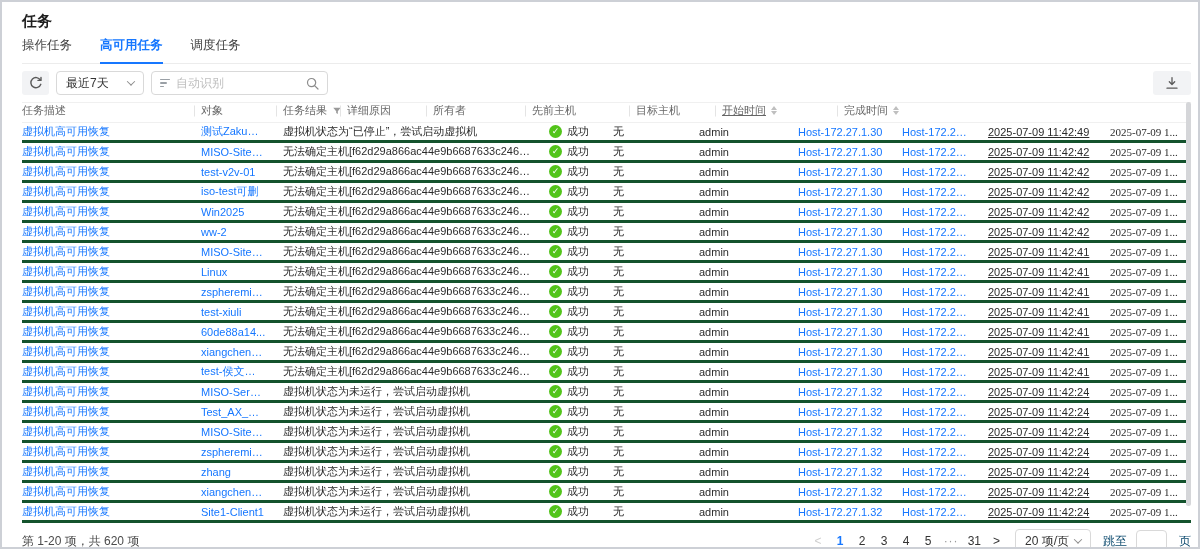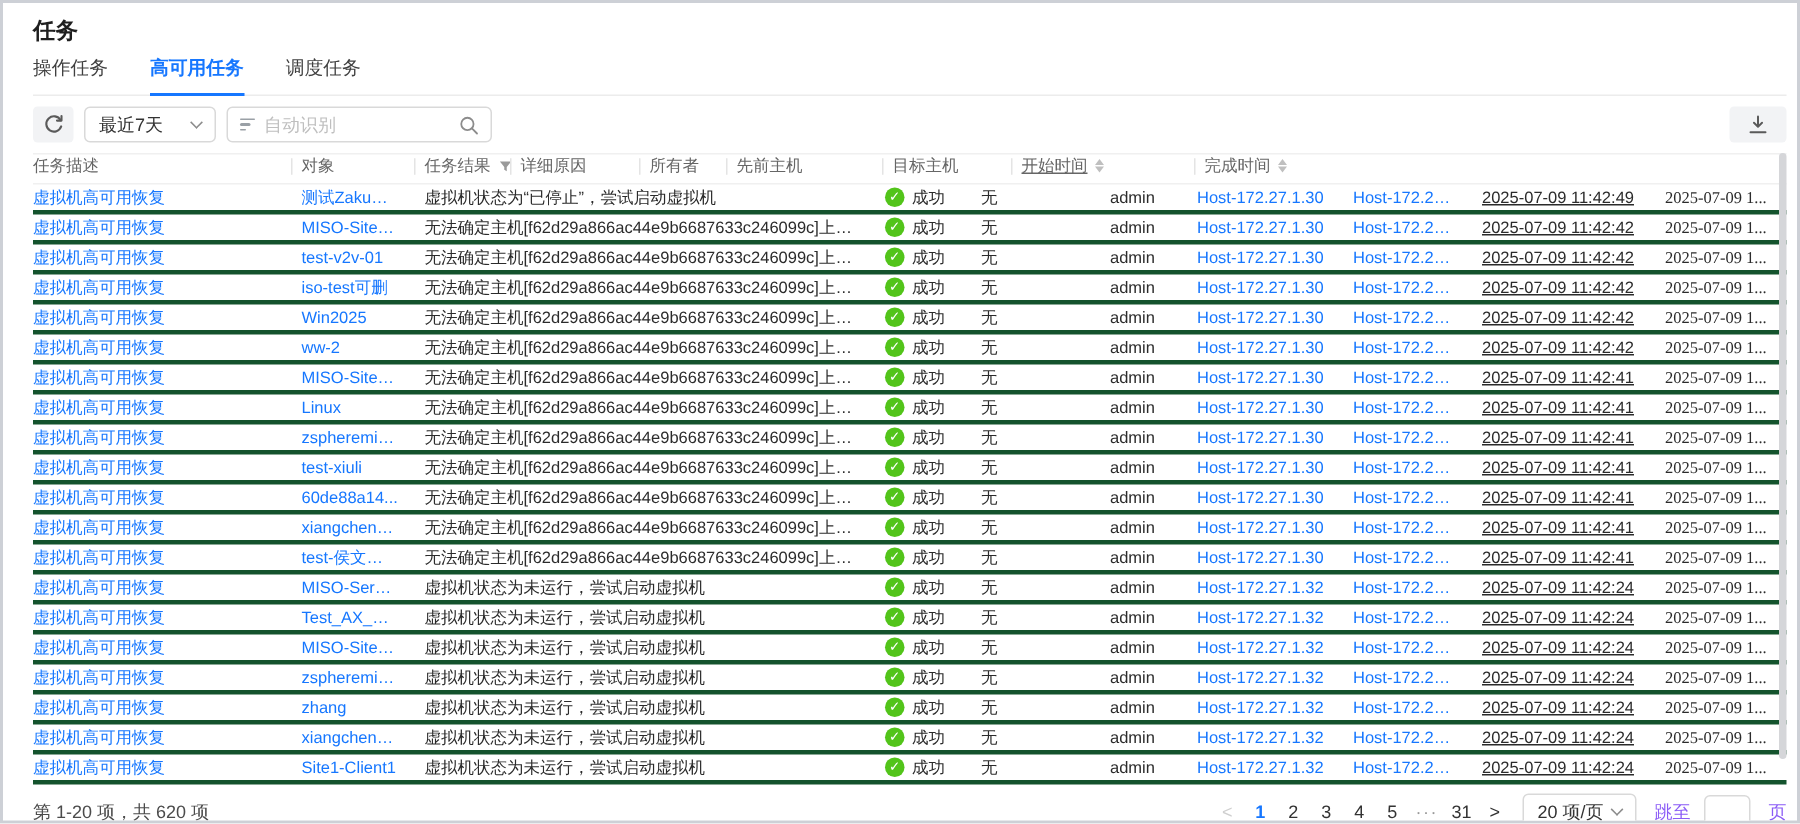--- a/index.html
+++ b/index.html
@@ -44,21 +44,21 @@
     width: 1px; height: 11px; background: #e4e4e4; }
   .tbody .tr { display: flex; align-items: center; height: 20px; border-bottom: 3px solid #14532d; }
   .td, .th { padding: 0 10px 0 7px; white-space: nowrap; overflow: hidden; }
   .td { font-size: 11px; color: #2b2b2b; text-overflow: ellipsis; }
   .c0 { width: 172px; padding-left: 0 !important; }
   .c1 { width: 82px; }
   .c2 { flex: 1; min-width: 0; }
   .c3 { width: 64px; }
   .c4 { width: 86px; font-family: Liberation Mono, monospace; }
   .c5 { width: 58px; }
-  .c6 { width: 104px; }
+  .c6 { width: 104px; margin-left: 41px; }
   .c7 { width: 86px; }
   .c8 { width: 122px; text-decoration: underline; }
   .c9 { width: 88px; font-family: Liberation Serif, serif; }
   .link { color: #1677ff; cursor: pointer; }
   .td.result { display: flex; align-items: center; gap: 5px; }
   .check { flex: none; width: 13px; height: 13px; border-radius: 50%; background: #52c41a; color: #fff;
     font-size: 9px; line-height: 13px; text-align: center; }
   .th .funnel { margin-left: 5px; display: inline-flex; }
   .sorter { display: inline-flex; flex-direction: column; gap: 1px; margin-left: 5px; }
   .caret { width: 0; height: 0; border-left: 3.5px solid transparent; border-right: 3.5px solid transparent; }
@@ -66,21 +66,21 @@
   .caret.down { border-top: 4px solid #bfbfbf; }
   
   .footer { display: flex; align-items: center; justify-content: space-between; margin-top: 6px; height: 24px; }
   .total { font-size: 12px; color: #4b4b4b; }
   .pager { display: flex; align-items: center; gap: 9px; font-size: 12px; color: #333; }
   .pg { min-width: 13px; text-align: center; cursor: pointer; }
   .pg.active { color: #1677ff; font-weight: 700; }
   .pg.prev { color: #cfcfcf; }
   .pg.dots { color: #999; letter-spacing: 1px; cursor: default; }
   .select.pagesize { margin-left: 3px; }
-  .jump-label { color: #8b5cf6; margin-left: 3px; }
+  .jump-label { color: #0c4a6e; margin-left: 3px; }
   .jump { width: 31px; height: 22px; border: 1px solid #d9d9d9; border-radius: 4px; outline: none;
     font-size: 12px; text-align: center; }
   .scrollbar { position: absolute; right: 7px; top: 100px; width: 5px; height: 404px;
     background: #d5d6d9; border-radius: 3px; }
 </style>
 </head>
 <body>
 
 <div class="window">
 

